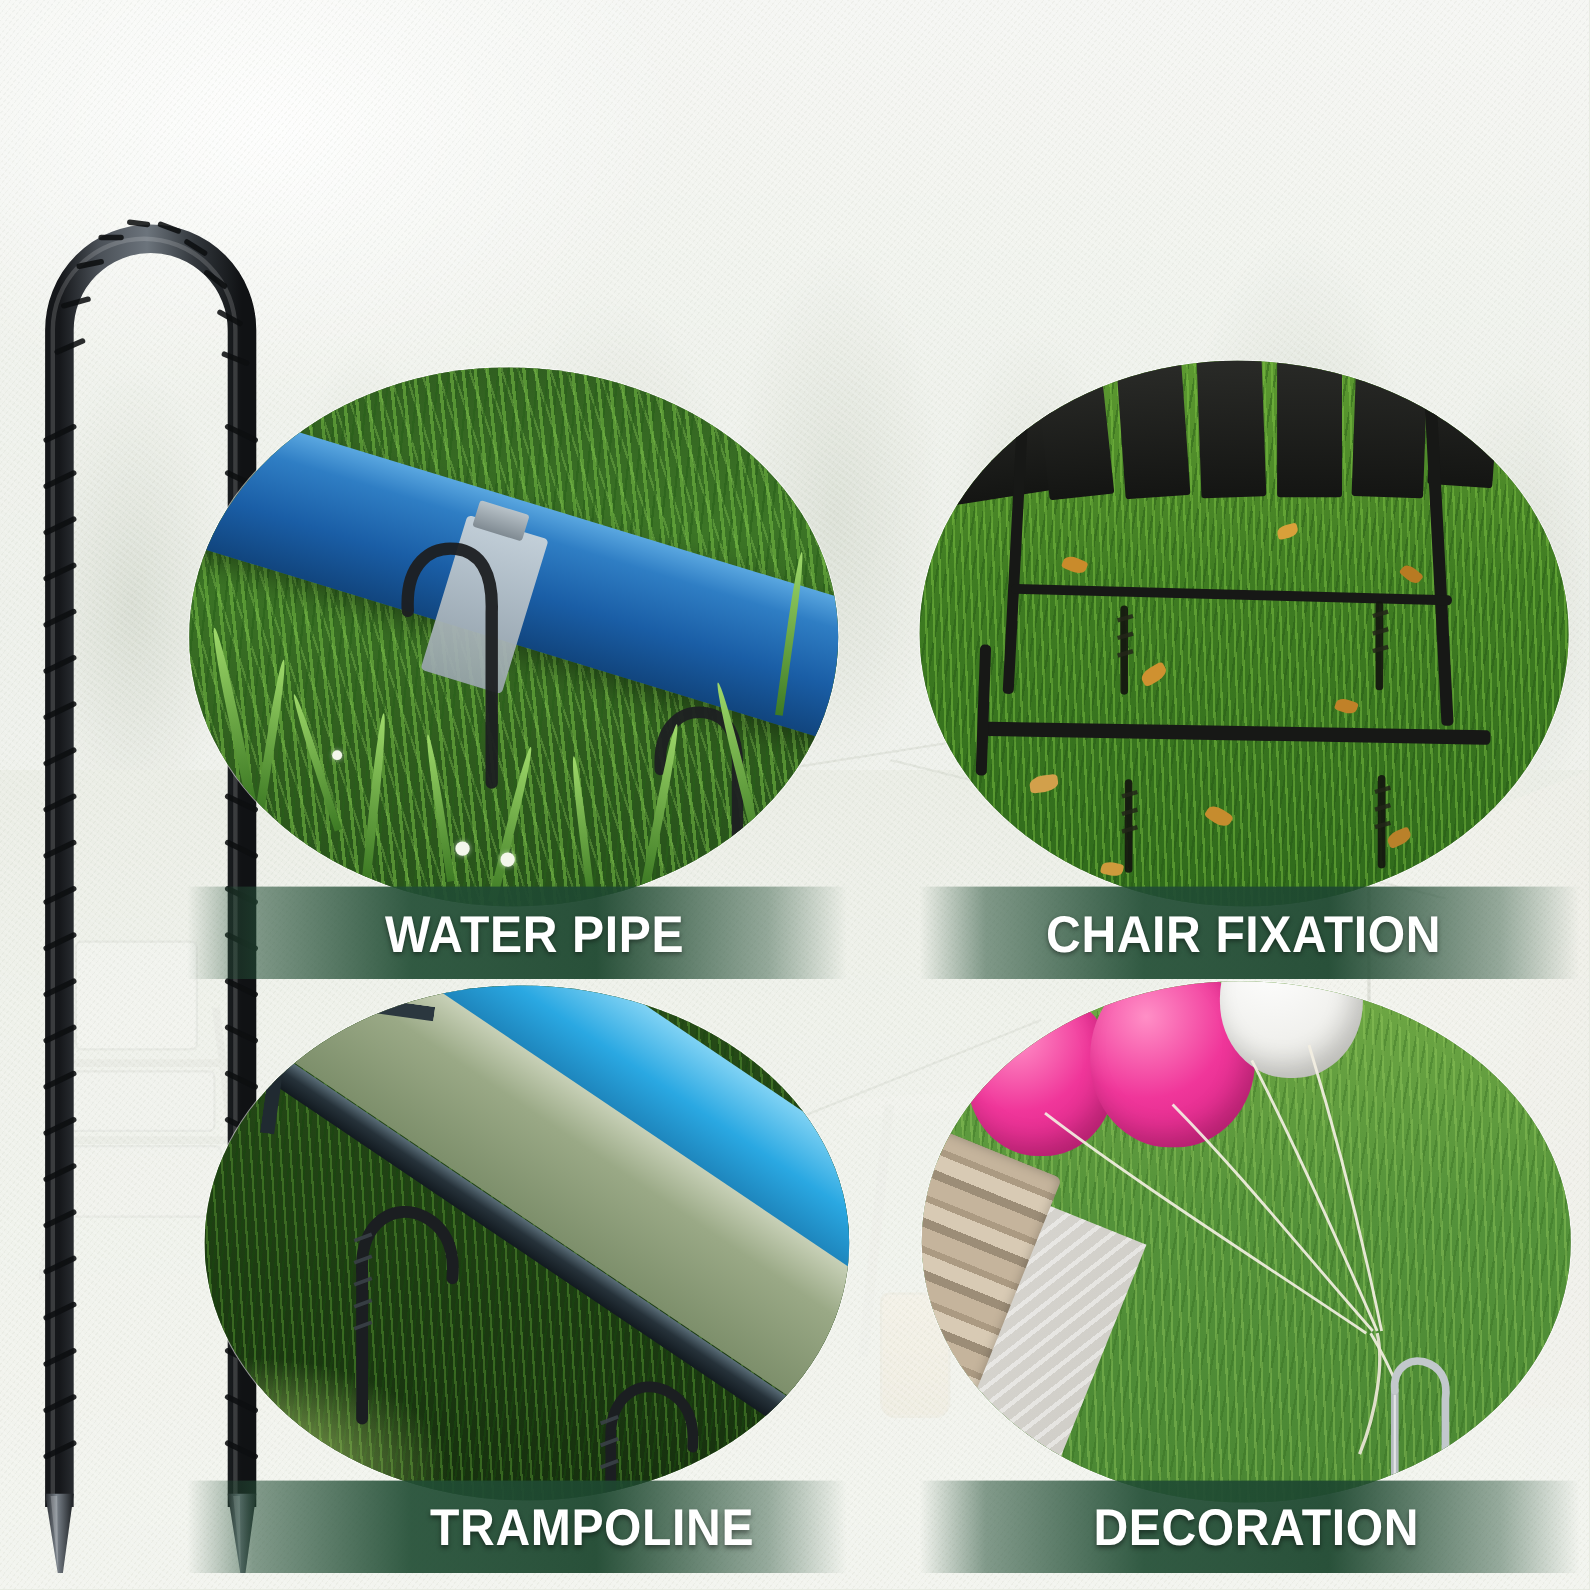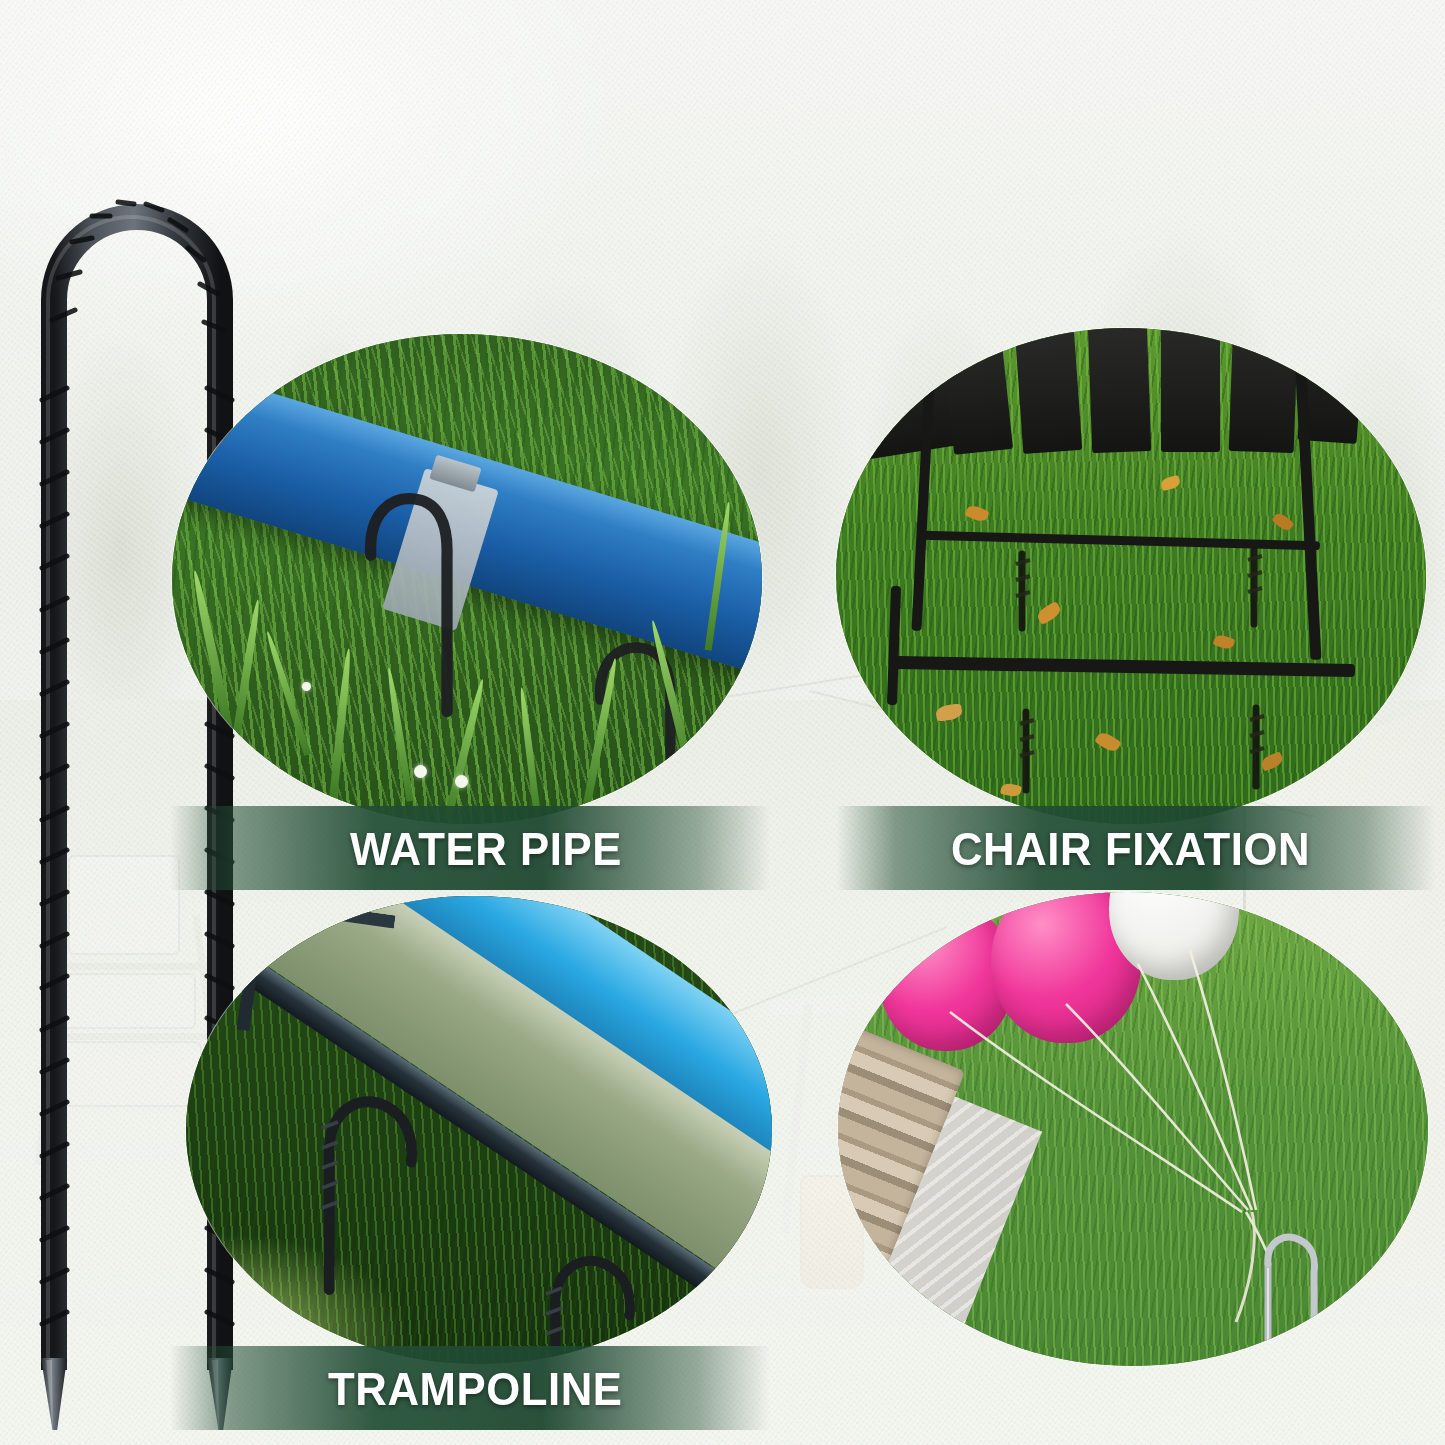--- a/index.html
+++ b/index.html
@@ -239,21 +239,21 @@
   .label .txt{
     color:#ffffff;font-weight:800;font-size:47px;letter-spacing:.6px;
     transform:scaleX(.93);transform-origin:left center;
     text-shadow:0 2px 5px rgba(0,0,0,.45);
     white-space:nowrap;
   }
   #label-water {left:170px;  top:806px;  width:600px;}
   #label-water .txt{margin-left:180px;}
   #label-chair {left:836px;  top:806px;  width:600px;}
   #label-chair .txt{margin-left:115px;}
-  #label-tramp {left:170px;  top:1346px; width:600px;}
+  #label-tramp {left:170px;  top:1346px; width:600px;justify-content:center;}
   #label-tramp .txt{margin-left:158px;}
   #label-deco  {left:836px;  top:1346px; width:600px;}
   #label-deco  .txt{margin-left:158px;}
 </style>
 </head>
 <body>
 
 <div class="stage">
 
   <div class="bg">
@@ -527,14 +527,17 @@
 
   <div class="label" id="label-chair">
     <span class="txt">CHAIR FIXATION</span>
   </div>
   <div class="label" id="label-water">
     <span class="txt">WATER PIPE</span>
   </div>
   <div class="label" id="label-tramp">
     <span class="txt">TRAMPOLINE</span>
   </div>
+  <div class="label" id="label-deco">
+    <span class="txt">DECORATION</span>
+  </div>
 
 </div>
 
 </body></html>

